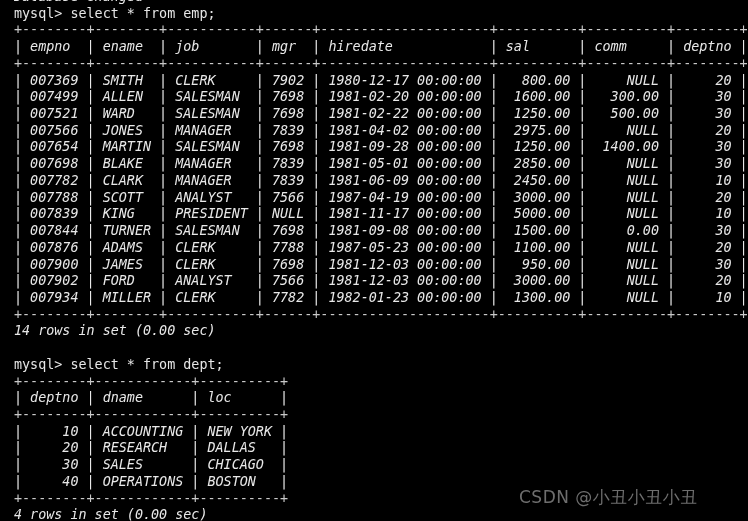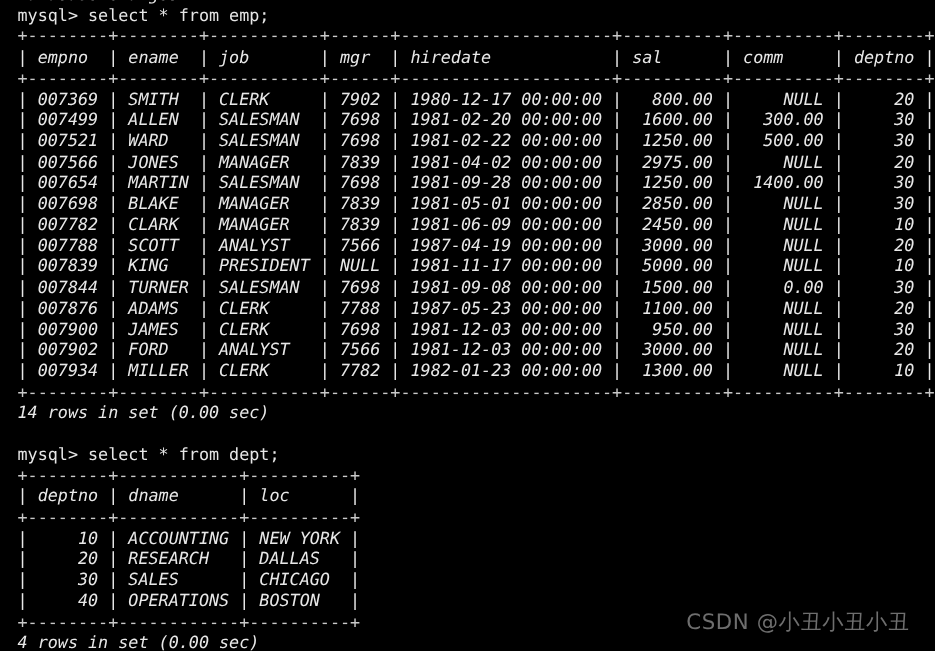--- a/index.html
+++ b/index.html
@@ -47,21 +47,20 @@
   #watermark {
     position: absolute;
     left: 519px;
     top: 486px;
     color: #6e6e6e;
     font-family: "DejaVu Sans", "Liberation Sans", sans-serif;
     font-size: 17px;
     letter-spacing: 0.5px;
     white-space: nowrap;
     pointer-events: none;
-    margin-left: 30px;
   }
 </style>
 </head>
 <body>
 
 <div id="terminal"><div class="line celltext">Database changed</div><div class="line prompt">mysql&gt; select * from emp;</div><div class="line rule">+--------+--------+-----------+------+---------------------+----------+----------+--------+</div><div class="line celltext">| empno  | ename  | job       | mgr  | hiredate            | sal      | comm     | deptno |</div><div class="line rule">+--------+--------+-----------+------+---------------------+----------+----------+--------+</div><div class="line celltext">| 007369 | SMITH  | CLERK     | 7902 | 1980-12-17 00:00:00 |   800.00 |     NULL |     20 |</div><div class="line celltext">| 007499 | ALLEN  | SALESMAN  | 7698 | 1981-02-20 00:00:00 |  1600.00 |   300.00 |     30 |</div><div class="line celltext">| 007521 | WARD   | SALESMAN  | 7698 | 1981-02-22 00:00:00 |  1250.00 |   500.00 |     30 |</div><div class="line celltext">| 007566 | JONES  | MANAGER   | 7839 | 1981-04-02 00:00:00 |  2975.00 |     NULL |     20 |</div><div class="line celltext">| 007654 | MARTIN | SALESMAN  | 7698 | 1981-09-28 00:00:00 |  1250.00 |  1400.00 |     30 |</div><div class="line celltext">| 007698 | BLAKE  | MANAGER   | 7839 | 1981-05-01 00:00:00 |  2850.00 |     NULL |     30 |</div><div class="line celltext">| 007782 | CLARK  | MANAGER   | 7839 | 1981-06-09 00:00:00 |  2450.00 |     NULL |     10 |</div><div class="line celltext">| 007788 | SCOTT  | ANALYST   | 7566 | 1987-04-19 00:00:00 |  3000.00 |     NULL |     20 |</div><div class="line celltext">| 007839 | KING   | PRESIDENT | NULL | 1981-11-17 00:00:00 |  5000.00 |     NULL |     10 |</div><div class="line celltext">| 007844 | TURNER | SALESMAN  | 7698 | 1981-09-08 00:00:00 |  1500.00 |     0.00 |     30 |</div><div class="line celltext">| 007876 | ADAMS  | CLERK     | 7788 | 1987-05-23 00:00:00 |  1100.00 |     NULL |     20 |</div><div class="line celltext">| 007900 | JAMES  | CLERK     | 7698 | 1981-12-03 00:00:00 |   950.00 |     NULL |     30 |</div><div class="line celltext">| 007902 | FORD   | ANALYST   | 7566 | 1981-12-03 00:00:00 |  3000.00 |     NULL |     20 |</div><div class="line celltext">| 007934 | MILLER | CLERK     | 7782 | 1982-01-23 00:00:00 |  1300.00 |     NULL |     10 |</div><div class="line rule">+--------+--------+-----------+------+---------------------+----------+----------+--------+</div><div class="line celltext">14 rows in set (0.00 sec)</div><div class="line"></div><div class="line prompt">mysql&gt; select * from dept;</div><div class="line rule">+--------+------------+----------+</div><div class="line celltext">| deptno | dname      | loc      |</div><div class="line rule">+--------+------------+----------+</div><div class="line celltext">|     10 | ACCOUNTING | NEW YORK |</div><div class="line celltext">|     20 | RESEARCH   | DALLAS   |</div><div class="line celltext">|     30 | SALES      | CHICAGO  |</div><div class="line celltext">|     40 | OPERATIONS | BOSTON   |</div><div class="line rule">+--------+------------+----------+</div><div class="line celltext">4 rows in set (0.00 sec)</div></div>
 
 <div id="watermark">CSDN @小丑小丑小丑</div>
 
 </body></html>

